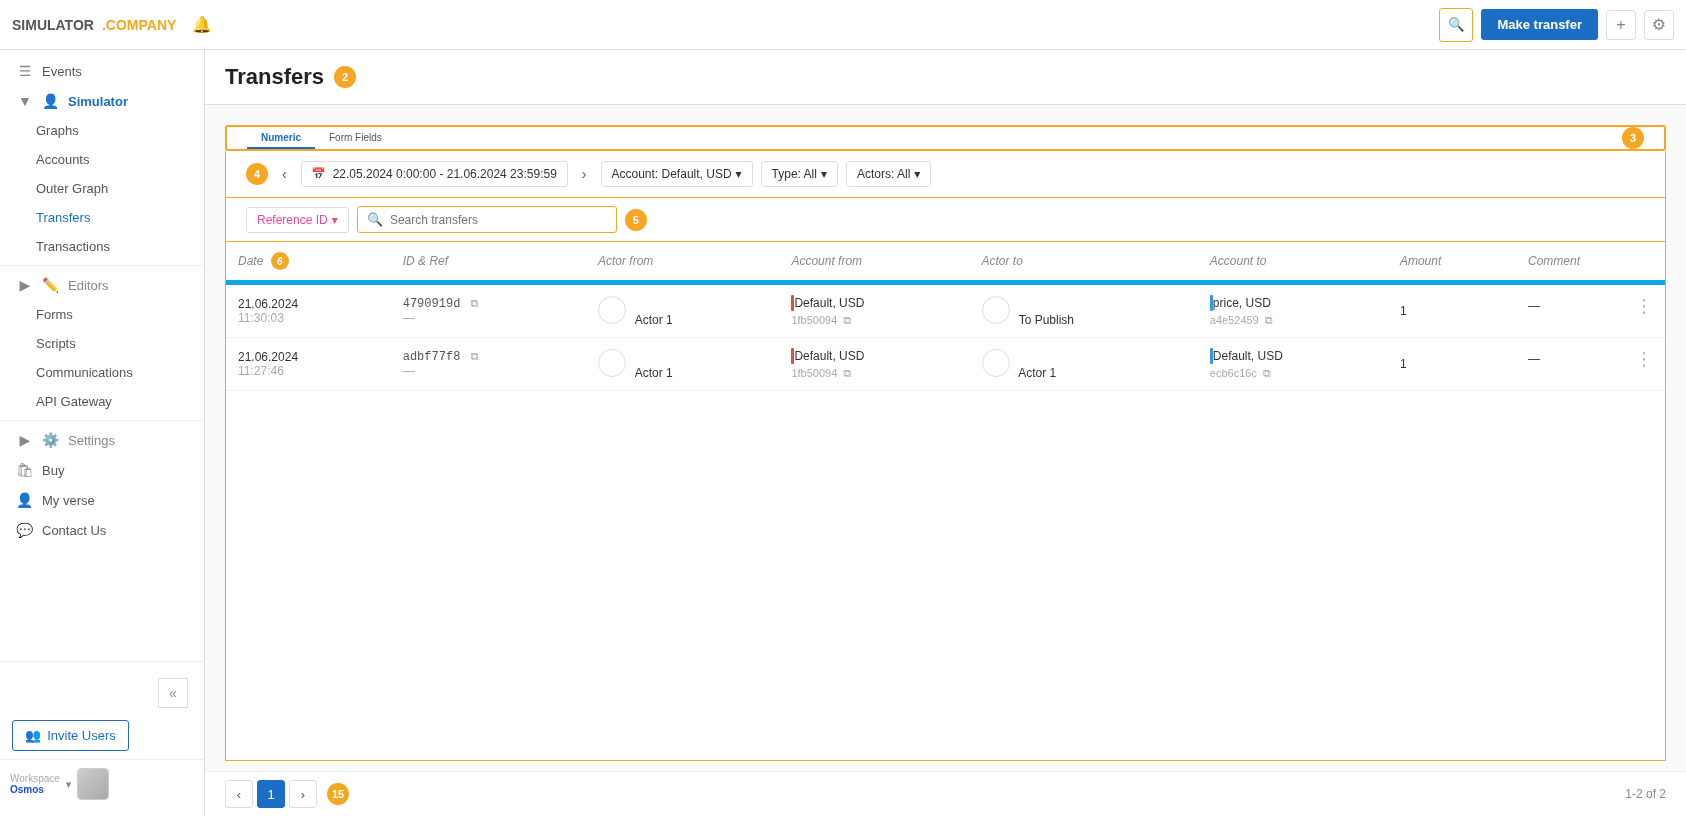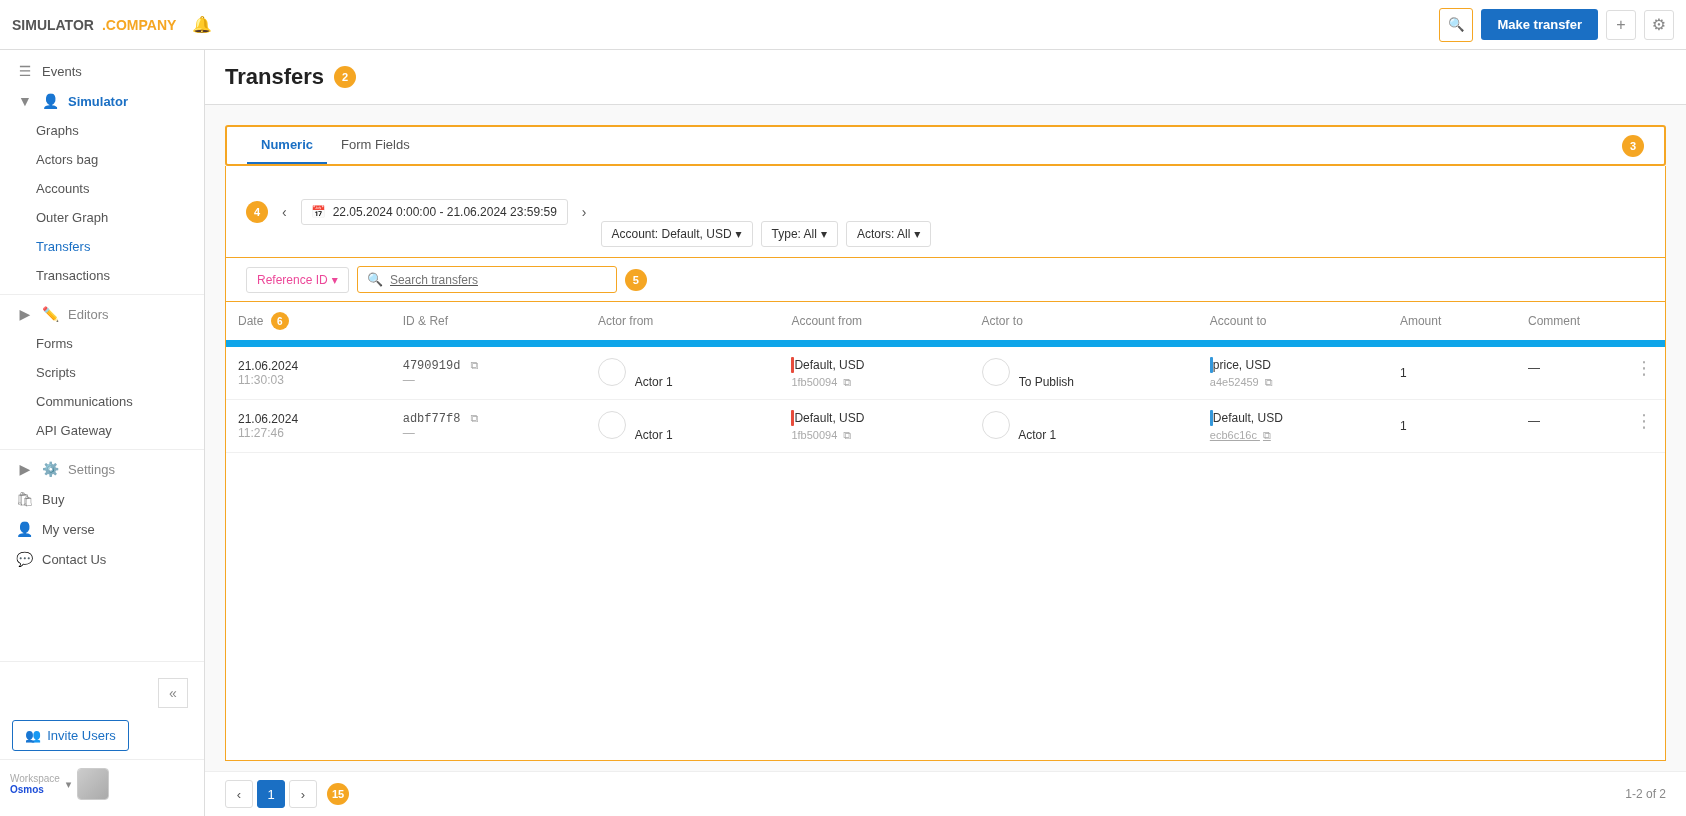--- a/index.html
+++ b/index.html
@@ -38,39 +38,39 @@
     .workspace-avatar { width: 32px; height: 32px; border-radius: 4px; background: #ddd; overflow: hidden; border: 1px solid #ccc; }
     .ws-dropdown { color: #888; font-size: 11px; cursor: pointer; }
 
     
     .content { flex: 1; display: flex; flex-direction: column; overflow: hidden; background: #f9f9f9; }
     .content-header { background: #fff; border-bottom: 1px solid #ddd; padding: 0 20px; display: flex; align-items: center; gap: 10px; height: 55px; flex-shrink: 0; }
     .page-title { font-size: 22px; font-weight: bold; color: #222; }
 
     
     .tabs-bar { background: #fff; border-bottom: 1px solid #ddd; padding: 0 20px; display: flex; align-items: center; border: 2px solid #f5a623; margin: 10px 20px 0; border-radius: 3px; }
-    .tab { padding: 10px 14px; cursor: pointer; color: #555; font-size: 13px; border-bottom: 2px solid transparent; }
+    .tab { padding: 4px 14px; cursor: pointer; color: #555; font-size: 10px; border-bottom: 2px solid transparent; }
     .tab.active { color: #1a6fc4; border-bottom: 2px solid #1a6fc4; font-weight: bold; }
 
     
     .filters-row { display: flex; align-items: center; gap: 8px; padding: 10px 20px; background: #fff; margin: 0 20px; border: 1px solid #f5a623; border-top: none; }
     .nav-arrow { background: none; border: none; cursor: pointer; color: #555; font-size: 14px; padding: 2px 6px; }
     .date-range-btn { display: flex; align-items: center; gap: 6px; border: 1px solid #ddd; padding: 5px 10px; border-radius: 3px; cursor: pointer; font-size: 12px; color: #333; background: #fff; }
-    .filter-dropdown { display: flex; align-items: center; gap: 4px; border: 1px solid #ddd; padding: 5px 10px; border-radius: 3px; cursor: pointer; font-size: 12px; color: #333; background: #fff; margin-top: 45px; }
+    .filter-dropdown { display: flex; align-items: center; gap: 4px; border: 1px solid #ddd; padding: 5px 10px; border-radius: 3px; cursor: pointer; font-size: 12px; color: #333; background: #fff; }
 
     
     .search-row { display: flex; align-items: center; gap: 8px; padding: 8px 20px; margin: 0 20px; background: #fff; border: 1px solid #f5a623; border-top: none; }
     .ref-dropdown { display: flex; align-items: center; gap: 4px; border: 1px solid #ddd; padding: 5px 10px; border-radius: 3px; cursor: pointer; font-size: 12px; background: #fff; color: #ec4899; }
     .search-input-wrap { display: flex; align-items: center; gap: 6px; border: 1px solid #f5a623; padding: 5px 10px; border-radius: 3px; flex: 1; max-width: 260px; background: #fff; }
-    .search-input-wrap input { border: none; outline: none; font-size: 12px; color: #555; width: 100%; background: transparent; text-decoration: underline; }
+    .search-input-wrap input { border: none; outline: none; font-size: 12px; color: #555; width: 100%; background: transparent; }
 
     
     .table-wrap { margin: 0 20px 10px; background: #fff; border: 1px solid #f5a623; border-top: none; flex: 1; overflow-y: auto; }
     table { width: 100%; border-collapse: collapse; }
-    thead tr { border-bottom: 7px solid #0ea5e9; }
+    thead tr { border-bottom: 5px solid #0ea5e9; font-style: italic; }
     thead th { padding: 10px 12px; text-align: left; font-size: 12px; color: #888; font-weight: normal; }
     tbody tr { border-bottom: 1px solid #f0f0f0; }
     tbody td { padding: 10px 12px; font-size: 12px; color: #333; vertical-align: middle; }
     .account-badge { display: inline-flex; align-items: center; gap: 0; font-size: 12px; }
     .account-dot { width: 3px; height: 16px; border-radius: 1px; display: inline-block; }
     .dot-red { background: #e74c3c; }
     .dot-blue { background: #3498db; }
     .actor-circle { width: 28px; height: 28px; border-radius: 50%; border: 1px solid #ddd; display: inline-flex; align-items: center; justify-content: center; font-size: 11px; color: #888; background: #fff; margin-right: 6px; }
     .copy-icon { font-size: 11px; color: #aaa; cursor: pointer; margin-left: 3px; }
     .row-menu { color: #aaa; cursor: pointer; font-size: 18px; }
@@ -116,23 +116,20 @@
       </div>
 
       <div class="sidebar-item active">
         <span class="sidebar-item-icon">▼</span>
         <span class="sidebar-item-icon">👤</span>
         <span>Simulator</span>
       </div>
 
       <div class="sidebar-item sub">
         <span>Graphs</span>
-      </div>
-      <div class="sidebar-item sub">
-        <span>Actors bag</span>
       </div>
       <div class="sidebar-item sub">
         <span>Accounts</span>
       </div>
       <div class="sidebar-item sub">
         <span>Outer Graph</span>
       </div>
       <div class="sidebar-item sub active-sub">
         <span>Transfers</span>
       </div>
@@ -329,21 +326,21 @@
     </td>
     <td>
       <span class="actor-circle"></span>
       <span>Actor 1</span>
     </td>
     <td>
       <div class="account-badge">
         <span class="account-dot dot-blue"></span>
         <span>Default, USD</span>
       </div>
-      <div style="color:#aaa;font-size:11px;text-decoration:underline;">ecb6c16c <span class="copy-icon">⧉</span></div>
+      <div style="color:#aaa;font-size:11px;">ecb6c16c <span class="copy-icon">⧉</span></div>
     </td>
     <td>1</td>
     <td style="display:flex;align-items:center;justify-content:space-between;">
       <span>—</span>
       <span class="row-menu">⋮</span>
     </td>
   </tr>
             </tbody>
         </table>
       </div>

